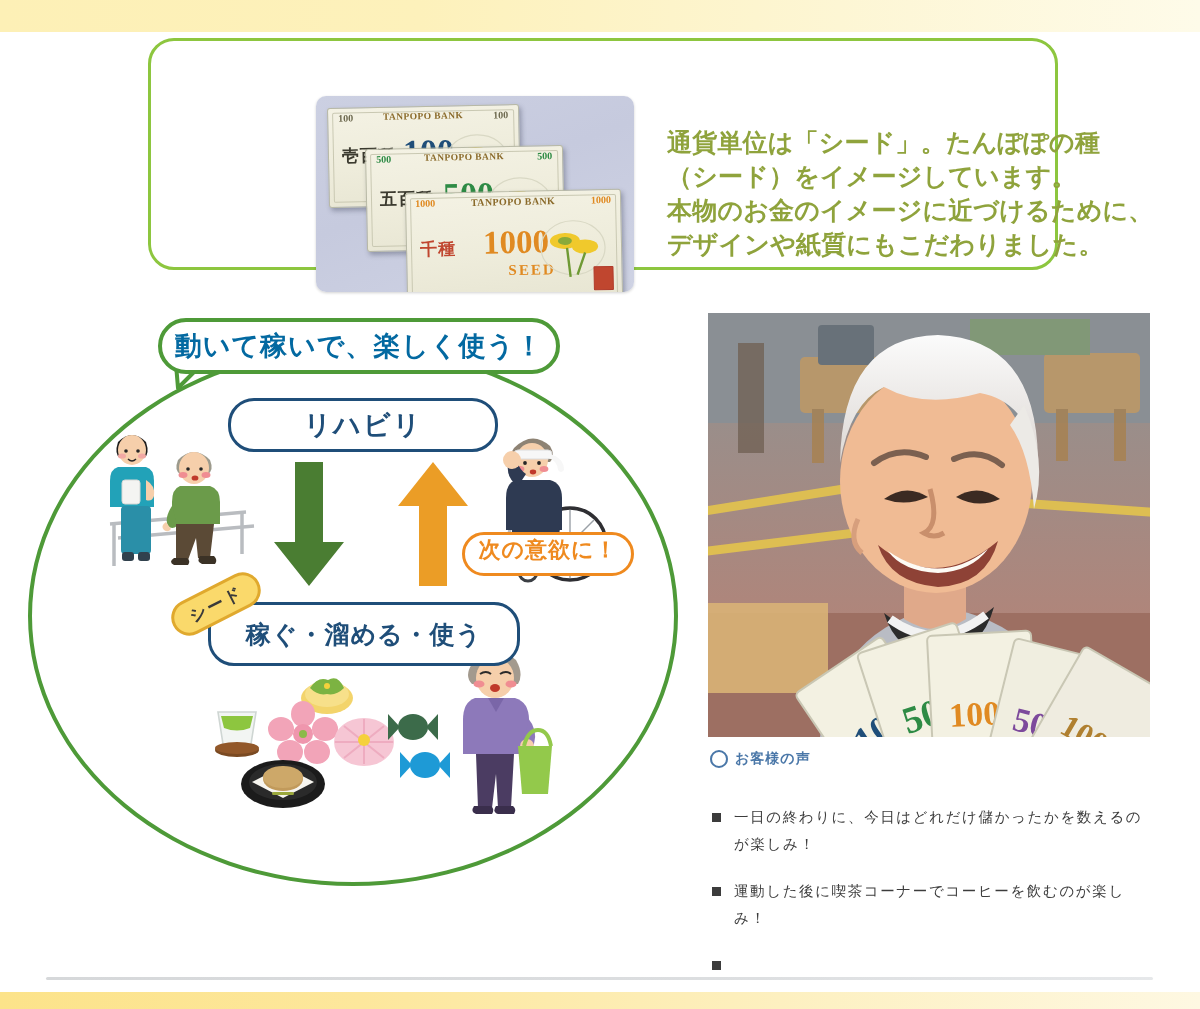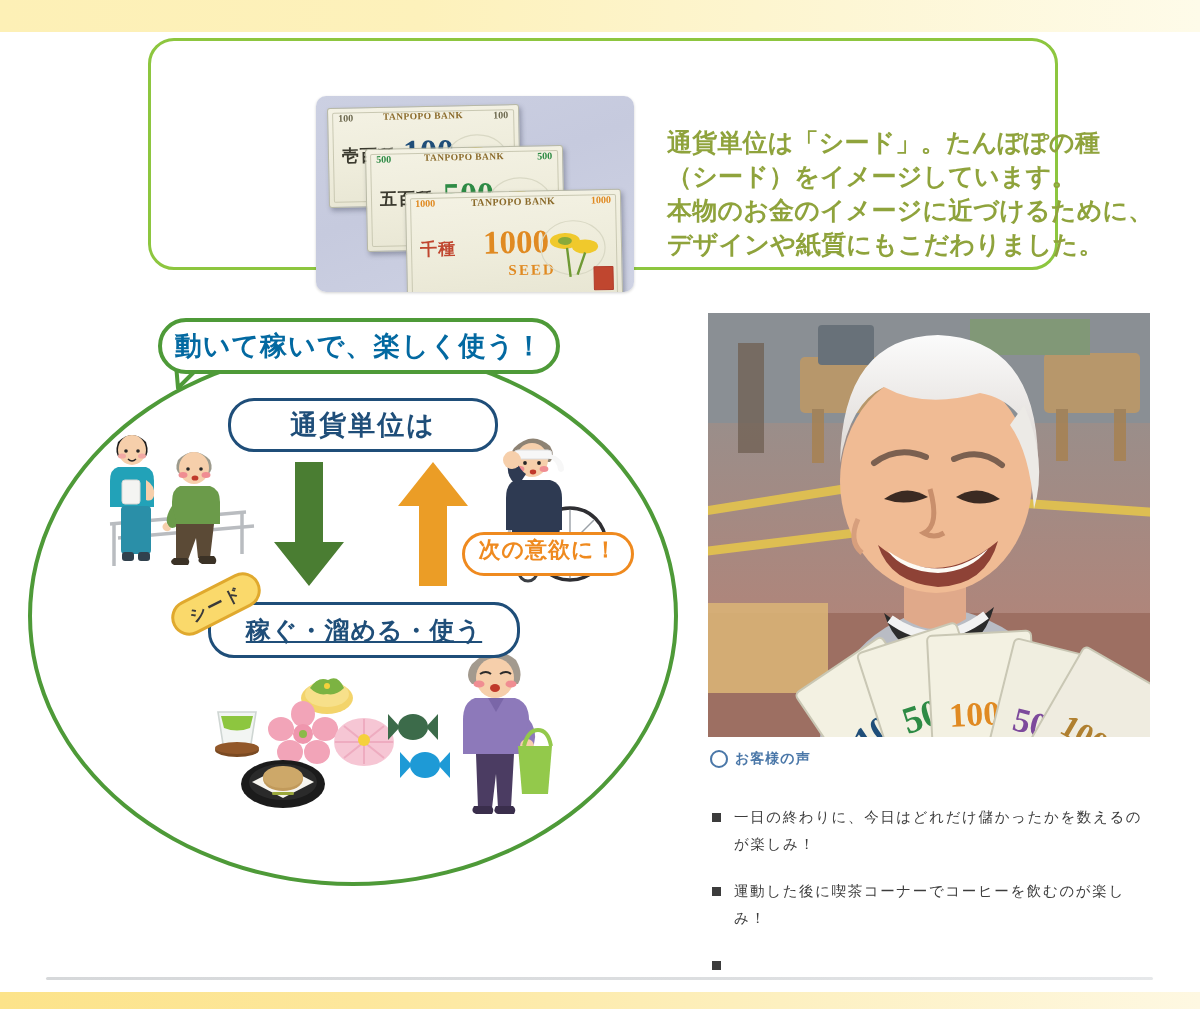--- a/index.html
+++ b/index.html
@@ -95,21 +95,21 @@
     position:absolute;left:172px;top:364px;width:30px;height:26px;z-index:3;
   }
 
   .box-blue{
     position:absolute;border:3px solid #1f4e79;border-radius:26px;
     background:#ffffff;box-sizing:border-box;
     display:flex;align-items:center;justify-content:center;
     color:#1f4e79;font-weight:bold;z-index:5;
   }
   #box-rehab{left:228px;top:398px;width:270px;height:54px;font-size:27px;letter-spacing:2px;}
-  #box-earn{left:208px;top:602px;width:312px;height:56px;font-size:25px;letter-spacing:1px;text-decoration:underline;}
+  #box-earn{left:208px;top:602px;width:312px;height:64px;font-size:25px;letter-spacing:1px;}
 
   .seed-badge{
     position:absolute;left:168px;top:586px;width:96px;height:36px;
     border:3px solid #e0a92e;border-radius:18px;background:#fad96b;
     box-sizing:border-box;display:flex;align-items:center;justify-content:center;
     color:#3a3a3a;font-weight:bold;font-size:17px;letter-spacing:2px;
     transform:rotate(-27deg);z-index:7;
   }
 
   .pill-orange{
@@ -220,21 +220,21 @@
 <div class="cycle-ellipse"></div>
 
 <svg class="banner-tail" viewBox="0 0 30 26">
   <path d="M4 0 L28 2 L6 24 Z" fill="#ffffff" stroke="#4e9a38" stroke-width="4" stroke-linejoin="round"></path>
 </svg>
 <div class="cycle-banner">
   <span>動いて稼いで、楽しく使う！</span>
 </div>
 
 <div class="box-blue" id="box-rehab">
-  <span>通貨単位は</span>
+  <span>リハビリ</span>
 </div>
 
 <svg class="arrow-down" style="left:272px;top:462px;" width="74" height="126" viewBox="0 0 74 126">
   <path d="M23 0 H51 V80 H72 L37 124 L2 80 H23 Z" fill="#4a7d32"></path>
 </svg>
 <svg class="arrow-up" style="left:396px;top:460px;" width="74" height="128" viewBox="0 0 74 128">
   <path d="M37 2 L72 46 H51 V126 H23 V46 H2 Z" fill="#eb9d26"></path>
 </svg>
 
 <div class="seed-badge">

